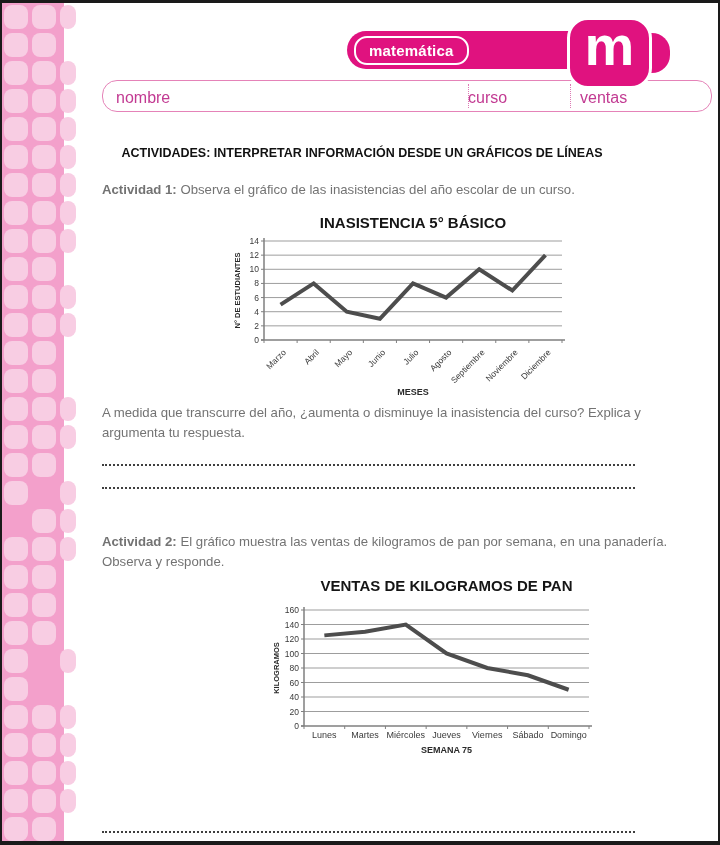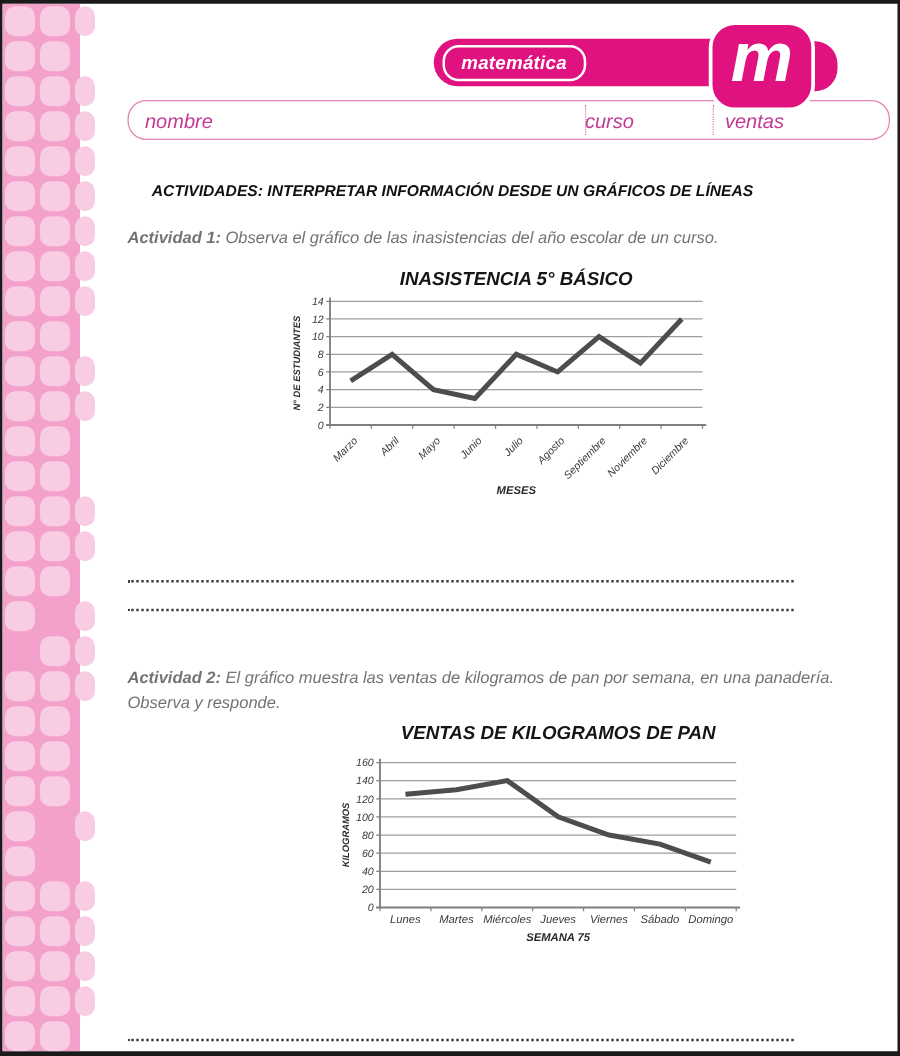--- a/index.html
+++ b/index.html
@@ -1,19 +1,19 @@
 <!DOCTYPE html>
 <html style="--magenta: #e0127f; --strip-bg: #f3a0cb; --sq: #f8cde3; --label-pink: #c23a92;"><head>
 <meta charset="utf-8">
 <style>
   html,body{margin:0;padding:0;background:#fff;}
   .page{
     position:relative;width:720px;height:845px;box-sizing:border-box;
     background:#fff;border:2px solid #1a1a1a;border-top-width:3px;border-bottom-width:4px;
-    font-family:"Liberation Sans",sans-serif;color:#1f1f1f;overflow:hidden;font-style:italic;
+    font-family:"Liberation Sans",sans-serif;color:#1f1f1f;overflow:hidden;
   }
   
   .strip{position:absolute;left:0;top:0;bottom:0;width:62px;background:var(--strip-bg);overflow:visible;z-index:0;}
   .sq{position:absolute;height:24px;border-radius:8px;background:var(--sq);}
   
   .badge-pill{position:absolute;left:345px;top:28px;width:278px;height:38px;border-radius:19px;
     background:var(--magenta);display:flex;align-items:center;gap:9px;padding-left:7px;box-sizing:border-box;z-index:1;}
   .mini-pill{border:2px solid #fff;border-radius:13px;height:25px;display:flex;align-items:center;
     padding:0 13px;color:#fff;font-size:15px;font-weight:600;letter-spacing:.2px;}
   .logo-tab{position:absolute;left:598px;top:30px;width:70px;height:40px;background:var(--magenta);
@@ -188,20 +188,21 @@
       <text x="192" y="147" text-anchor="end" font-size="8.5" fill="#3a3a3a" transform="rotate(-45 192 147)">Julio</text>
       <text x="225.11111111111114" y="147" text-anchor="end" font-size="8.5" fill="#3a3a3a" transform="rotate(-45 225.11111111111114 147)">Agosto</text>
       <text x="258.22222222222223" y="147" text-anchor="end" font-size="8.5" fill="#3a3a3a" transform="rotate(-45 258.22222222222223 147)">Septiembre</text>
       <text x="291.33333333333337" y="147" text-anchor="end" font-size="8.5" fill="#3a3a3a" transform="rotate(-45 291.33333333333337 147)">Noviembre</text>
       <text x="324.44444444444446" y="147" text-anchor="end" font-size="8.5" fill="#3a3a3a" transform="rotate(-45 324.44444444444446 147)">Diciembre</text>
       <text x="186" y="22" text-anchor="middle" font-size="15" font-weight="bold" fill="#151515">INASISTENCIA 5° BÁSICO</text>
       <text x="186" y="189" text-anchor="middle" font-size="9" font-weight="bold" fill="#2a2a2a">MESES</text>
       <text x="13" y="84.5" text-anchor="middle" font-size="7.5" font-weight="bold" fill="#2a2a2a" transform="rotate(-90 13 84.5)">N° DE ESTUDIANTES</text>
     </svg>
 
+  <div class="para" style="top:400px">A medida que transcurre del año, ¿aumenta o disminuye la inasistencia del curso? Explica y argumenta tu respuesta.</div>
 
   <div class="answers" style="top:440px">
       <div class="dotline"></div>
       <div class="dotline"></div>
     </div>
 
   <div class="para" style="top:529px"><b>Actividad 2:</b><span> El gráfico muestra las ventas de kilogramos de pan por semana, en una panadería. Observa y responde.</span></div>
 
   <svg class="chart-svg" style="left:252px;top:568px" width="360" height="190" viewBox="0 0 360 190">
       <line x1="50" y1="140.5" x2="335" y2="140.5" stroke="#9d9d9d" stroke-width="1"></line>

